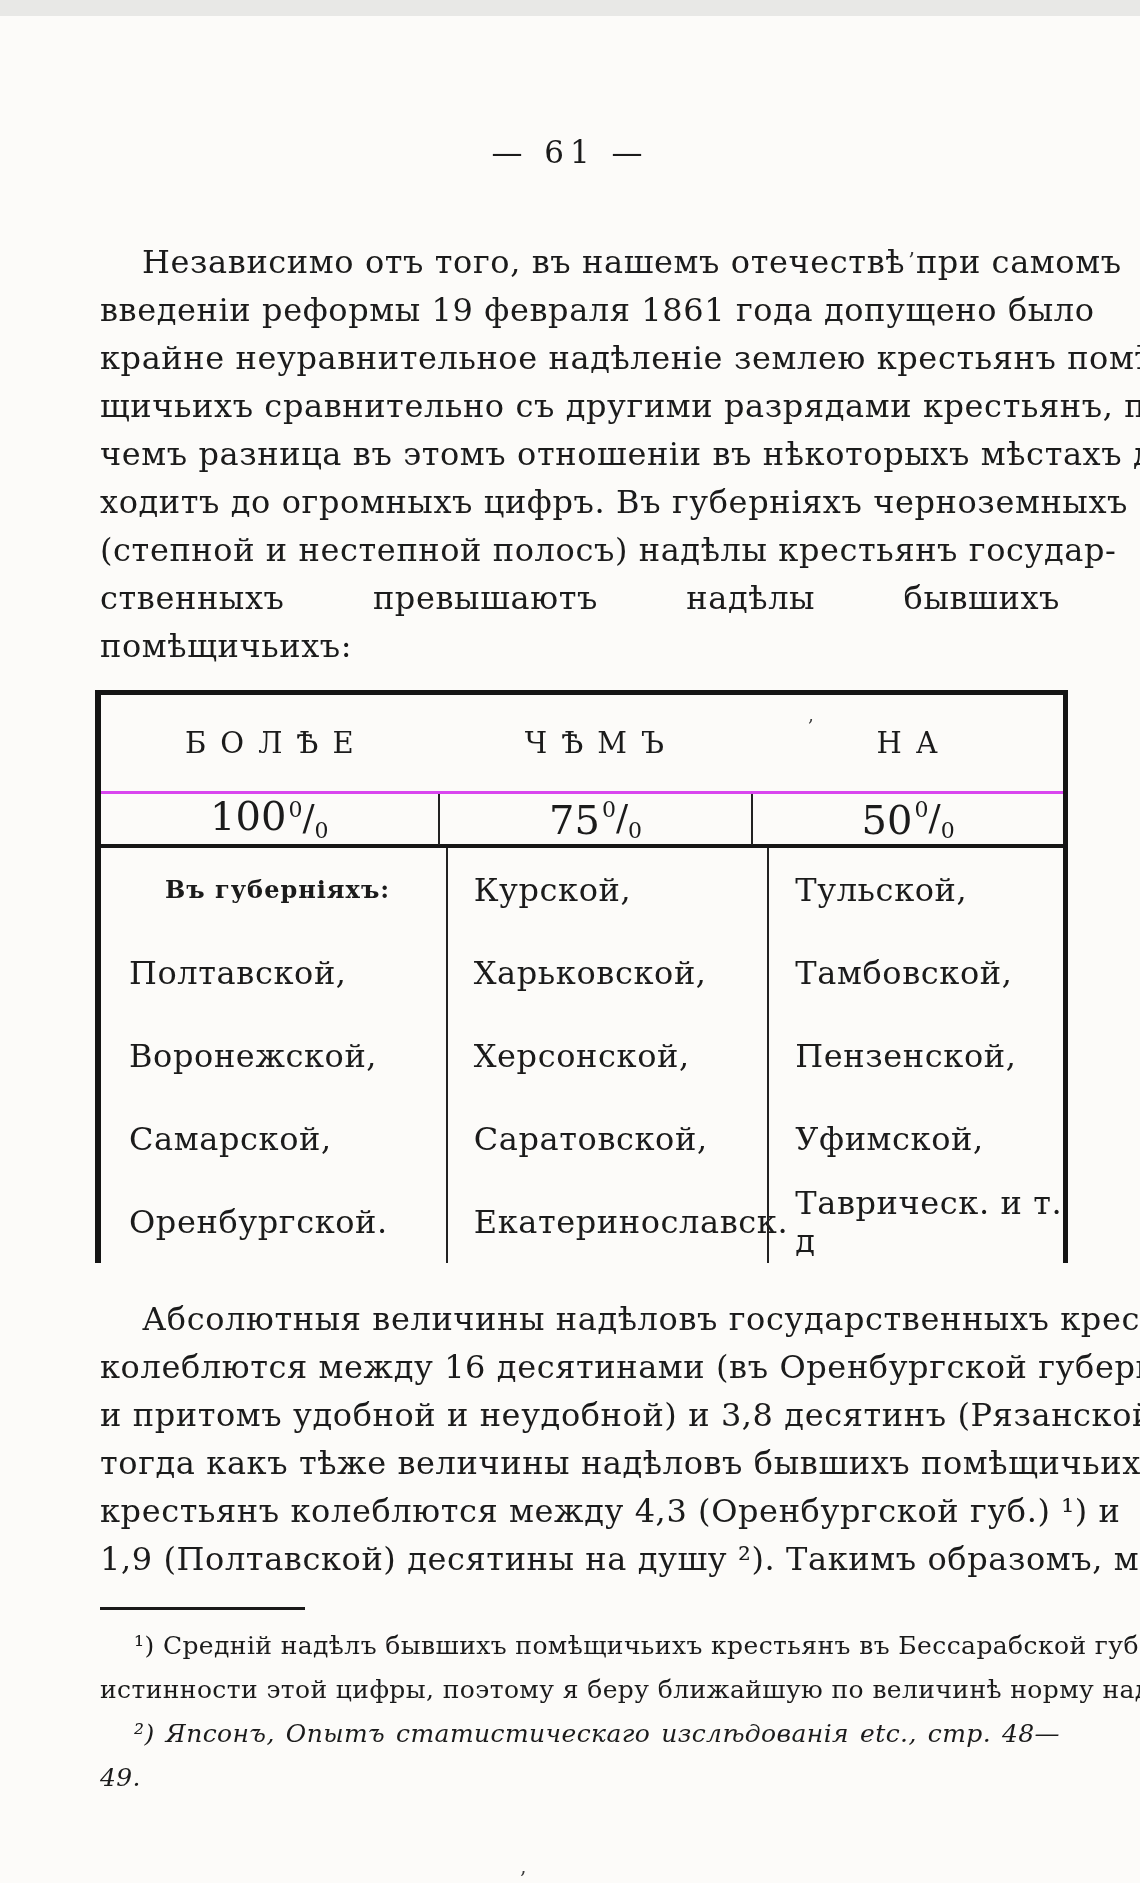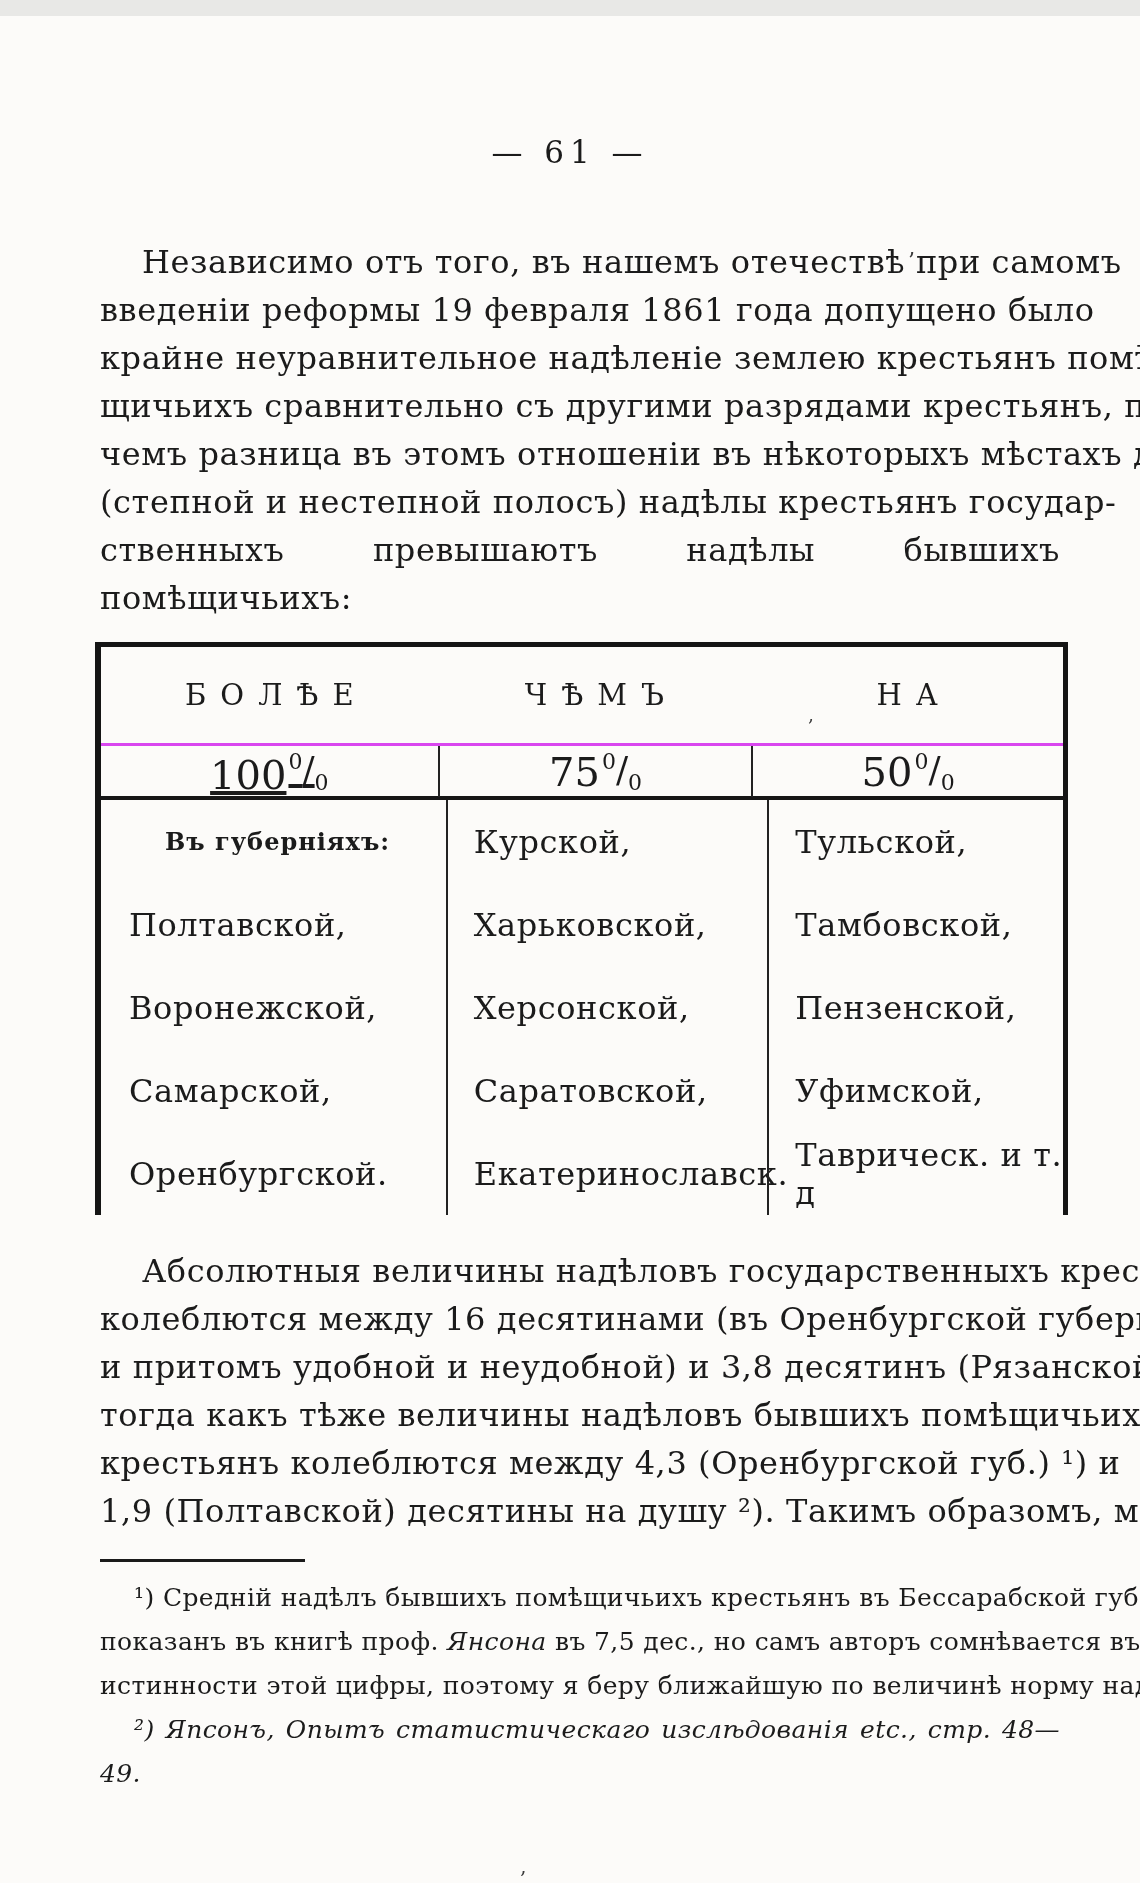--- a/index.html
+++ b/index.html
@@ -63,21 +63,21 @@
   }
   .prow {
     display: grid;
     grid-template-columns: 35% 32.6% 32.4%;
     height: 50px;
     align-items: center;
     border-bottom: 4px solid #161616;
   }
   .pcell { text-align: center; font-size: 40px; line-height: 44px; }
   .prow .pcell + .pcell { border-left: 2px solid #222; height: 100%; display:flex; align-items:center; justify-content:center; }
-  .prow .pcell:first-child { height:100%; display:flex; align-items:flex-end; justify-content:center;text-decoration:underline; }
+  .prow .pcell:first-child { height:100%; display:flex; align-items:flex-start; justify-content:center; }
   .pfrac { display: inline-block; margin-left: 2px; }
   .fsup { font-size: 22px; position: relative; top: -13px; }
   .fslash { font-size: 36px; position: relative; top: 0px; }
   .fsub { font-size: 22px; position: relative; top: 8px; }
   .tbody { }
   .trow {
     display: grid;
     grid-template-columns: 35% 32.6% 32.4%;
     height: 83px;
     gap: 8px;
@@ -132,20 +132,21 @@
   <div class="pageno">— 61 —</div>
 
   <div class="textblock">
 
     <div class="para">
       <div class="line indent">Независимо отъ того, въ нашемъ отечествѣ при самомъ</div>
       <div class="line">введеніи реформы 19 февраля 1861 года допущено было</div>
       <div class="line">крайне неуравнительное надѣленіе землею крестьянъ помѣ-</div>
       <div class="line">щичьихъ сравнительно съ другими разрядами крестьянъ, при-</div>
       <div class="line">чемъ разница въ этомъ отношеніи въ нѣкоторыхъ мѣстахъ до-</div>
+      <div class="line">ходитъ до огромныхъ цифръ. Въ губерніяхъ черноземныхъ</div>
       <div class="line">(степной и нестепной полосъ) надѣлы крестьянъ государ-</div>
       <div class="line natural">ственныхъ превышаютъ надѣлы бывшихъ помѣщичьихъ:</div>
     </div>
 
     <div class="gtable">
 
       <div class="thead">
         <div class="hcell">БОЛѢЕ</div>
         <div class="hcell">ЧѢМЪ</div>
         <div class="hcell">НА</div>
@@ -201,21 +202,20 @@
       <div class="line">и притомъ удобной и неудобной) и 3,8 десятинъ (Рязанской),</div>
       <div class="line">тогда какъ тѣже величины надѣловъ бывшихъ помѣщичьихъ</div>
       <div class="line">крестьянъ колеблются между 4,3 (Оренбургской губ.) ¹) и</div>
       <div class="line">1,9 (Полтавской) десятины на душу ²). Такимъ образомъ, мы</div>
     </div>
 
     <div class="fnrule"></div>
 
     <div class="footnotes">
       <div class="fline fn-indent">¹) Средній надѣлъ бывшихъ помѣщичьихъ крестьянъ въ Бессарабской губ.</div>
-      <div class="fline"><span>показанъ въ книгѣ проф. </span><span class="it">Янсона</span><span> въ 7,5 дес., но самъ авторъ сомнѣвается въ</span></div>
       <div class="fline">истинности этой цифры, поэтому я беру ближайшую по величинѣ норму надѣла.</div>
       <div class="fline natural fn-indent">²) Япсонъ, Опытъ статистическаго изслѣдованія etc., стр. 48—49.</div>
     </div>
 
   </div>
 
   <span class="speck s1">’</span>
   <span class="speck s2">‚</span>
   <span class="speck s3">‚</span>
 

